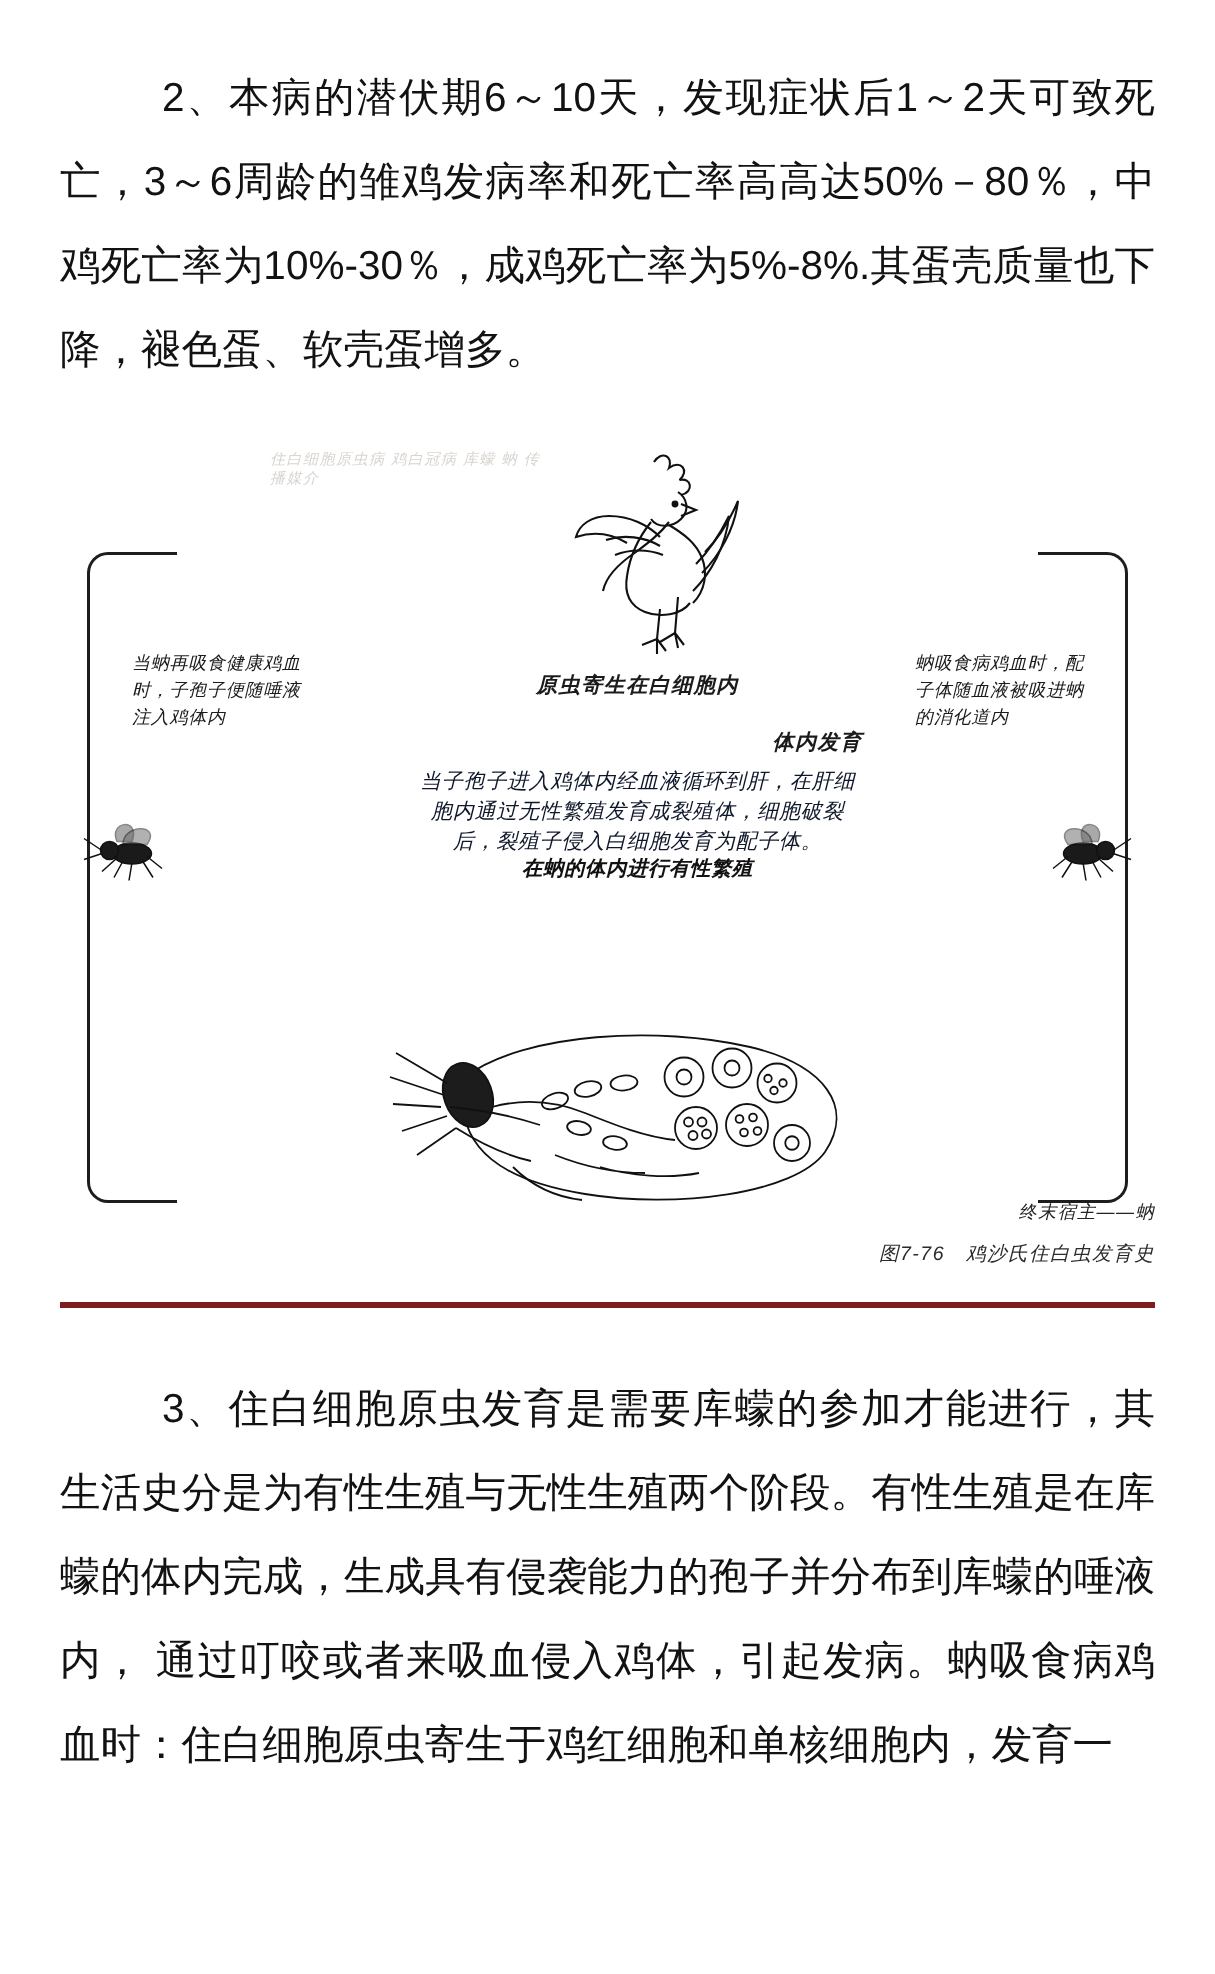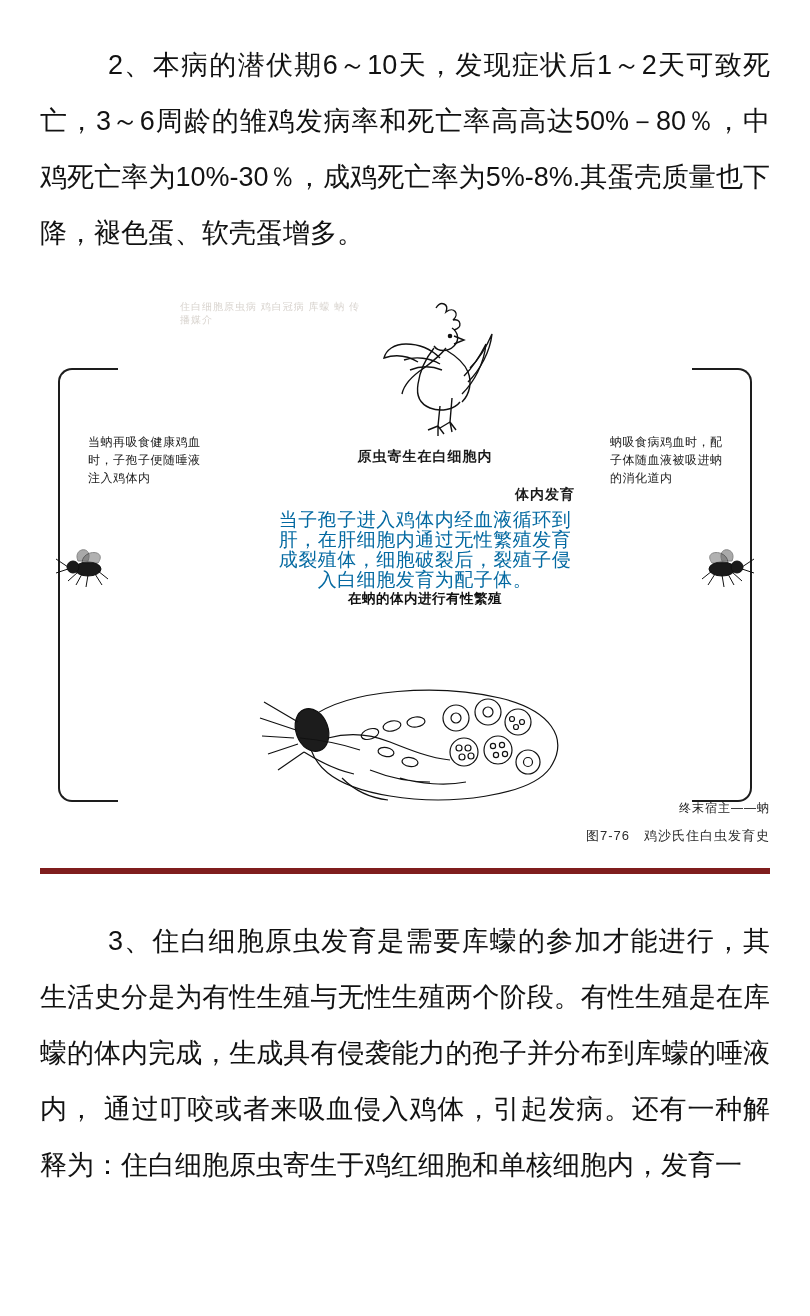--- a/index.html
+++ b/index.html
@@ -35,21 +35,22 @@
     width: 68px;
   }
   #para-top {
     padding-top: 10px;
   }
   .figure-block {
     position: relative;
     margin-top: 18px;
     margin-bottom: 0px;
     height: 580px;
-    border-bottom: 6px solid #7f1d1d;
+    border-bottom: 4px solid #7f1d1d;
+    font-style: italic;
   }
   .figure-inner {
     position: relative;
     width: 100%;
     height: 565px;
   }
   .fig-caption {
     position: absolute;
     bottom: 8px;
     left: 0;
@@ -118,23 +119,23 @@
     font-size: 14px;
     font-weight: bold;
     color: #1b1b1b;
     letter-spacing: 1px;
   }
   .center-label.sub {
     margin-top: 20px;
     text-align: right;
   }
   .center-body {
-    font-size: 19px;
+    font-size: 14px;
     line-height: 20px;
-    color: #0369a1;
+    color: #0f172a;
     text-align: center;
     margin-top: 6px;
     letter-spacing: 0.5px;
   }
   .center-bold {
     font-size: 13.5px;
     font-weight: bold;
     color: #111;
     letter-spacing: 0.5px;
   }
@@ -285,15 +286,15 @@
             <path d="M92 100 C 104 112, 120 120, 138 122"></path>
           </g>
         </svg>
       </div>
 
       <div class="host-label">终末宿主——蚋</div>
       <div class="fig-caption">图7-76　鸡沙氏住白虫发育史</div>
     </div>
   </div>
 
-  <p class="para" id="para-bottom"><span class="indent"></span><span>3、</span><span>住白细胞原虫发育是需要库蠓的参加才能进行，其生活史分是为有性生殖与无性生殖两个阶段。有性生殖是在库蠓的体内完成，生成具有侵袭能力的孢子并分布到库蠓的唾液内， 通过叮咬或者来吸血侵入鸡体，引起发病。还有一种解释为：住白细胞原虫寄生于鸡红细胞和单核细胞内，发育一</span></p>
+  <p class="para" id="para-bottom"><span class="indent"></span><span>3、</span><span>住白细胞原虫发育是需要库蠓的参加才能进行，其生活史分是为有性生殖与无性生殖两个阶段。有性生殖是在库蠓的体内完成，生成具有侵袭能力的孢子并分布到库蠓的唾液内， 通过叮咬或者来吸血侵入鸡体，引起发病。蚋吸食病鸡血时：住白细胞原虫寄生于鸡红细胞和单核细胞内，发育一</span></p>
 
 </div>
 
 </body></html>

